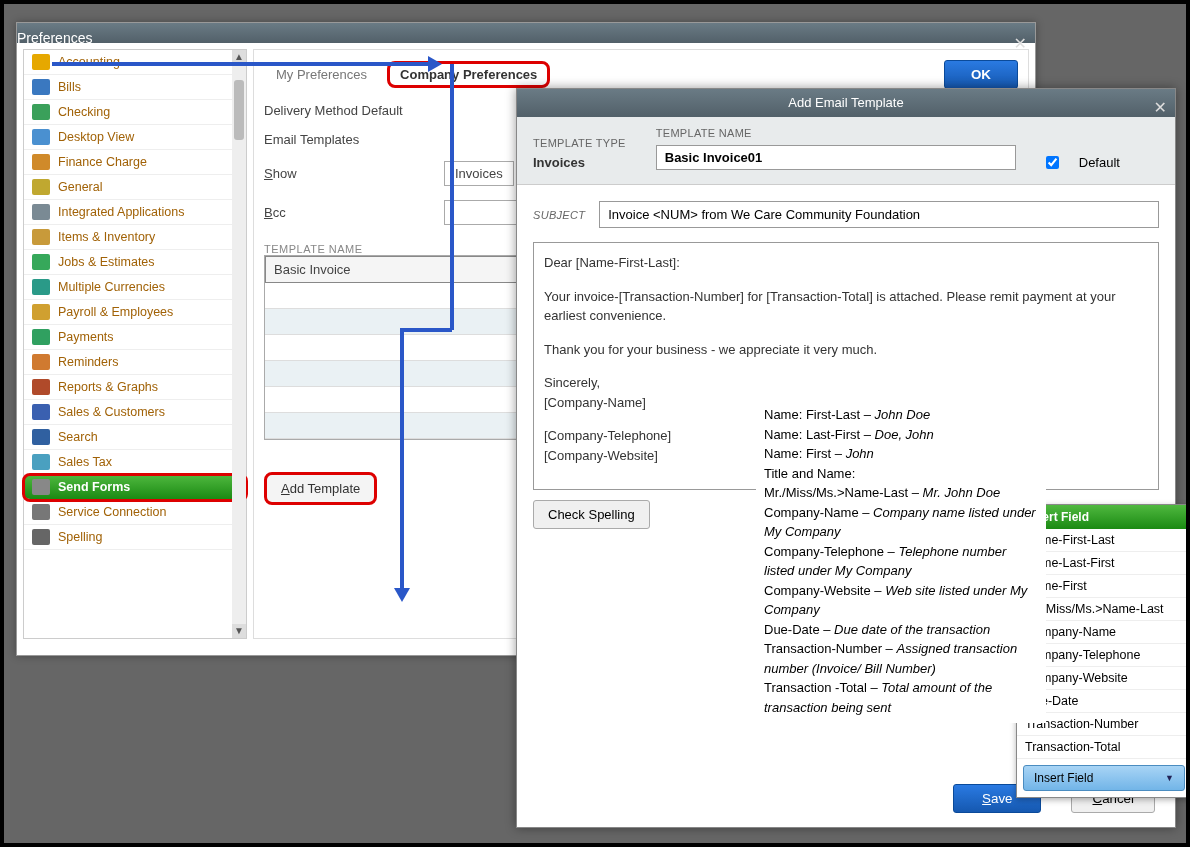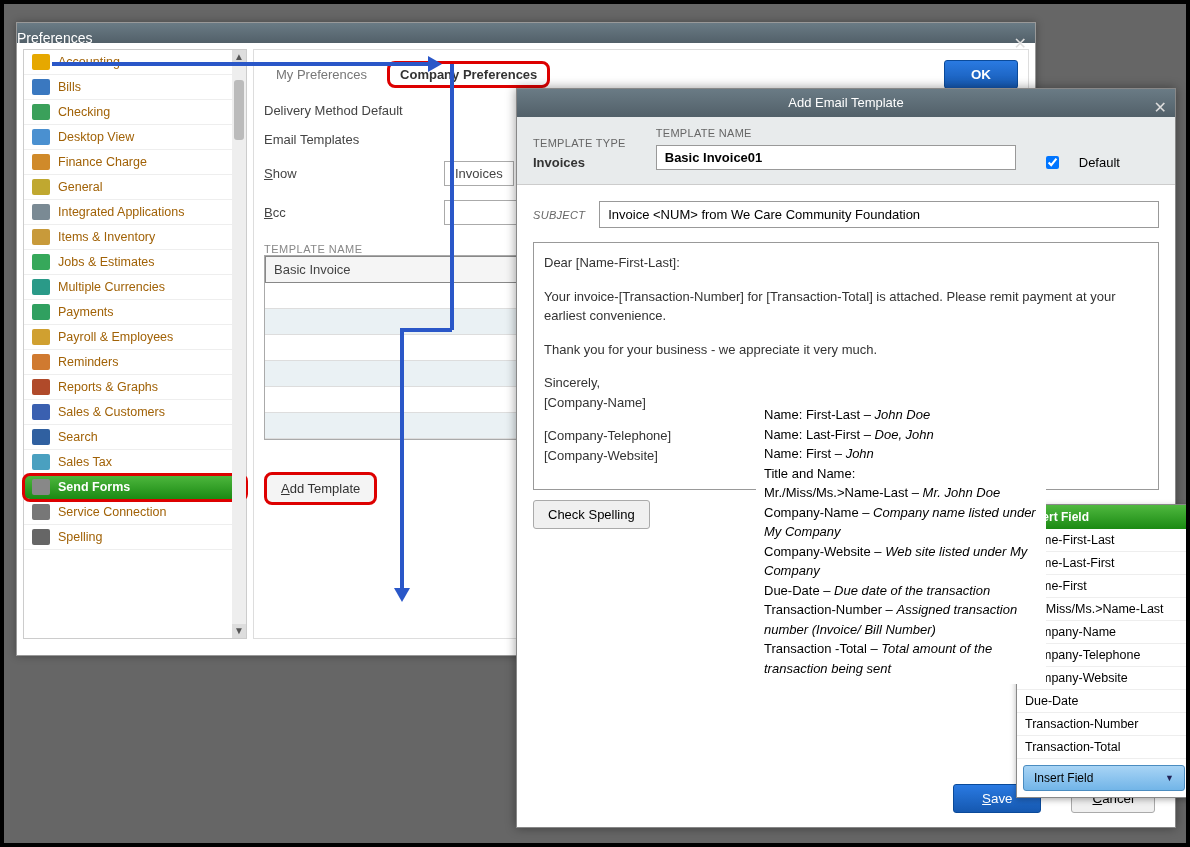--- a/index.html
+++ b/index.html
@@ -139,26 +139,26 @@
           </li>
           <li class="sidebar-item">
             <span class="sicon c10"></span>
             <span>Jobs &amp; Estimates</span>
           </li>
           <li class="sidebar-item">
             <span class="sicon c11"></span>
             <span>Multiple Currencies</span>
           </li>
           <li class="sidebar-item">
+            <span class="sicon c13"></span>
+            <span>Payroll &amp; Employees</span>
+          </li>
+          <li class="sidebar-item">
             <span class="sicon c12"></span>
             <span>Payments</span>
-          </li>
-          <li class="sidebar-item">
-            <span class="sicon c13"></span>
-            <span>Payroll &amp; Employees</span>
           </li>
           <li class="sidebar-item">
             <span class="sicon c14"></span>
             <span>Reminders</span>
           </li>
           <li class="sidebar-item">
             <span class="sicon c15"></span>
             <span>Reports &amp; Graphs</span>
           </li>
           <li class="sidebar-item">
@@ -277,20 +277,21 @@
   </div>
 </div>
 
 <div class="field-desc" id="field-desc">
     <div>Name: First-Last – <em>John Doe</em></div>
     <div>Name: Last-First – <em>Doe, John</em></div>
     <div>Name: First – <em>John</em></div>
     <div>Title and Name:</div>
     <div>Mr./Miss/Ms.&gt;Name-Last – <em>Mr. John Doe</em></div>
     <div>Company-Name – <em>Company name listed under My Company</em></div>
+    <div>Company-Telephone – <em>Telephone number listed under My Company</em></div>
     <div>Company-Website – <em>Web site listed under My Company</em></div>
     <div>Due-Date – <em>Due date of the transaction</em></div>
     <div>Transaction-Number – <em>Assigned transaction number (Invoice/ Bill Number)</em></div>
     <div>Transaction -Total – <em>Total amount of the transaction being sent</em></div>
   </div>
 
 <div class="insert-menu">
   <div class="insert-menu-header">Insert Field</div>
   <div id="insert-items">
       <div class="insert-menu-item">Name-First-Last</div>

